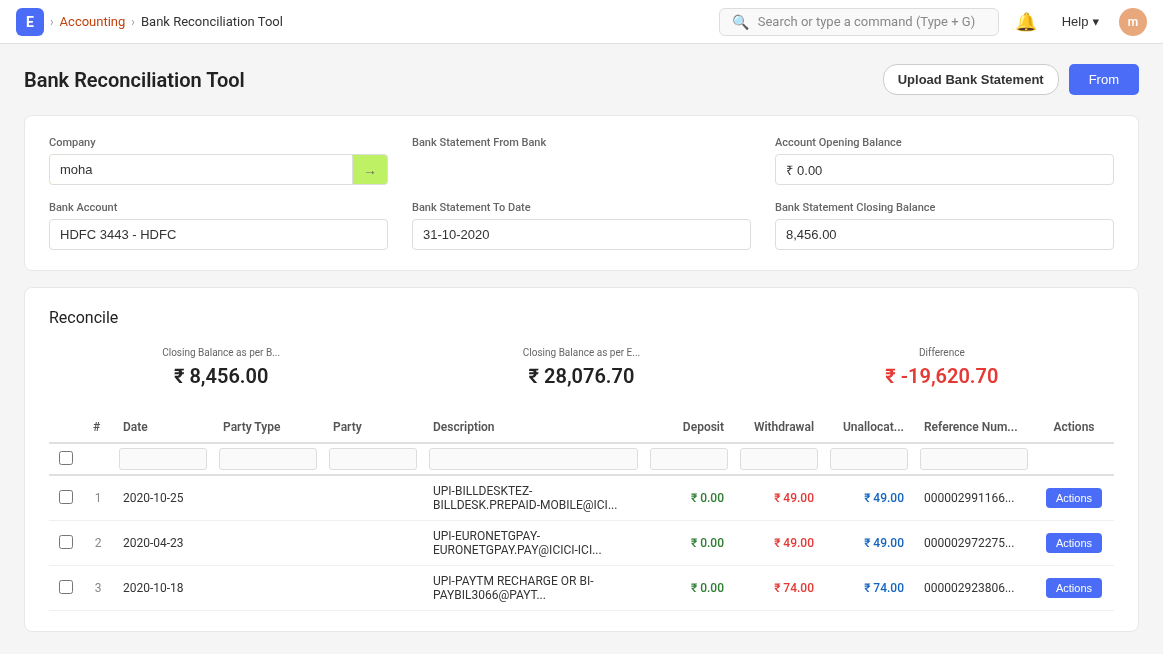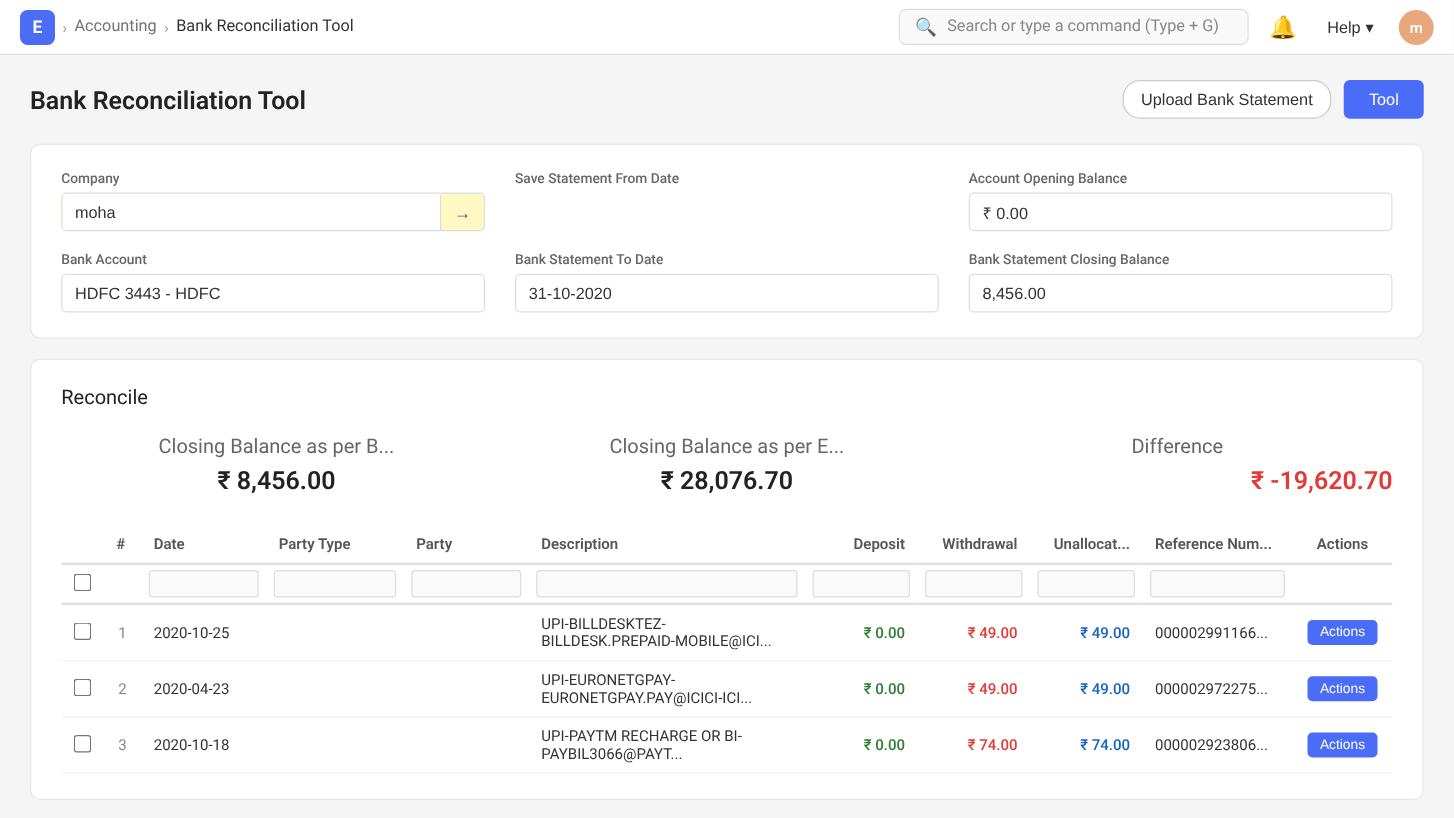--- a/index.html
+++ b/index.html
@@ -11,21 +11,21 @@
       background: #fff; border-bottom: 1px solid #e0e0e0;
       padding: 0 16px; height: 44px;
     }
     .topnav-left { display: flex; align-items: center; gap: 6px; }
     .app-icon {
       width: 28px; height: 28px; background: #4a6cf7; border-radius: 6px;
       display: flex; align-items: center; justify-content: center;
       color: #fff; font-weight: 700; font-size: 14px;
     }
     .breadcrumb-sep { color: #999; font-size: 12px; }
-    .breadcrumb-link { color: #737373; font-size: 13px; cursor: pointer; }
+    .breadcrumb-link { color: #c2410c; font-size: 13px; cursor: pointer; }
     .breadcrumb-current { color: #333; font-size: 13px; }
     .topnav-right { display: flex; align-items: center; gap: 12px; }
     .search-bar {
       display: flex; align-items: center; gap: 8px;
       border: 1px solid #ddd; border-radius: 6px;
       padding: 5px 12px; background: #f9f9f9; width: 280px;
       color: #888; font-size: 13px; cursor: pointer;
     }
     .search-icon { color: #999; font-size: 14px; }
     .bell-btn { background: none; border: none; cursor: pointer; font-size: 18px; color: #666; padding: 4px; }
@@ -43,21 +43,21 @@
     
     .page { padding: 20px 24px; }
     .page-header {
       display: flex; align-items: center; justify-content: space-between;
       margin-bottom: 20px;
     }
     .page-title { font-size: 20px; font-weight: 600; color: #222; }
     .header-actions { display: flex; gap: 10px; }
     .btn-outline {
       border: 1px solid #ccc; background: #fff; border-radius: 14px;
-      padding: 7px 14px; font-size: 13px; cursor: pointer; color: #333;
+      padding: 7px 14px; font-size: 13px; cursor: pointer; color: #333; font-weight: bold;
     }
     .btn-primary {
       border: none; background: #4a6cf7; color: #fff; border-radius: 5px;
       padding: 7px 20px; font-size: 13px; cursor: pointer; font-weight: 500;
     }
 
     
     .card {
       background: #fff; border: 1px solid #e8e8e8; border-radius: 8px;
       padding: 20px 24px; margin-bottom: 16px;
@@ -68,42 +68,42 @@
     .form-group { display: flex; flex-direction: column; gap: 5px; }
     .form-label { font-size: 11px; color: #666; font-weight: 500; text-transform: none; }
     .form-input {
       border: 1px solid #ddd; border-radius: 4px;
       padding: 7px 10px; font-size: 13px; color: #333;
       background: #fff;
     }
     .form-input-with-arrow {
       display: flex; align-items: center;
       border: 1px solid #ddd; border-radius: 4px;
-      background: #fef9c3; overflow: hidden;
+      background: #bef264; overflow: hidden;
     }
     .form-input-with-arrow input {
       flex: 1; border: none; padding: 7px 10px; font-size: 13px; color: #333;
       outline: none;
     }
     .arrow-btn {
       background: none; border: none; border-left: 1px solid #ddd;
       padding: 6px 10px; cursor: pointer; color: #666; font-size: 14px;
     }
 
     
     .reconcile-section { margin-bottom: 0; }
     .reconcile-title { font-size: 16px; font-weight: 400; color: #222; margin-bottom: 20px; }
     .balance-grid {
       display: grid; grid-template-columns: 1fr 1fr 1fr; gap: 16px;
       margin-bottom: 24px; text-align: center;
     }
     .balance-item { }
-    .balance-label { font-size: 16px; color: #666; margin-bottom: 6px; }
+    .balance-label { font-size: 10px; color: #666; margin-bottom: 6px; }
     .balance-value { font-size: 20px; font-weight: 600; color: #222; }
-    .balance-value.negative { color: #e53935; text-align: right; }
+    .balance-value.negative { color: #e53935; }
 
     
     .table-wrap { overflow-x: auto; }
     table { width: 100%; border-collapse: collapse; font-size: 12px; }
     thead tr { background: #fff; border-bottom: 2px solid #e0e0e0; }
     thead th {
       padding: 8px 10px; text-align: left; font-weight: 600;
       color: #555; font-size: 12px; white-space: nowrap;
     }
     tbody tr { border-bottom: 1px solid #f0f0f0; }
@@ -164,37 +164,37 @@
     <div class="avatar">m</div>
   </div>
 </nav>
 
 <div class="page">
 
   <div class="page-header">
     <h1 class="page-title">Bank Reconciliation Tool</h1>
     <div class="header-actions">
       <button class="btn-outline">Upload Bank Statement</button>
-      <button class="btn-primary">Tool</button>
+      <button class="btn-primary">From</button>
     </div>
   </div>
 
   <div class="card">
     <div class="form-grid">
 
       <div class="form-group">
         <label class="form-label">Company</label>
         <div class="form-input-with-arrow">
           <input class="" type="text" value="moha" style="">
           <button class="arrow-btn">→</button>
         </div>
       </div>
 
       <div class="form-group">
-        <label class="form-label">Save Statement From Date</label>
+        <label class="form-label">Bank Statement From Bank</label>
       </div>
 
       <div class="form-group">
         <label class="form-label">Account Opening Balance</label>
         <input class="form-input" type="text" value="₹ 0.00" style="">
       </div>
 
       <div class="form-group">
         <label class="form-label">Bank Account</label>
         <input class="form-input" type="text" value="HDFC 3443 - HDFC" style="">

